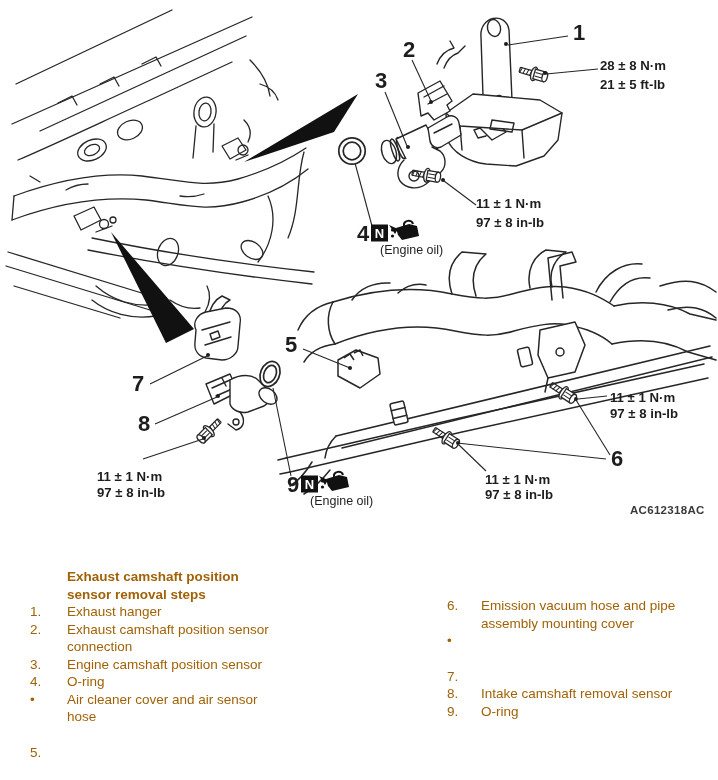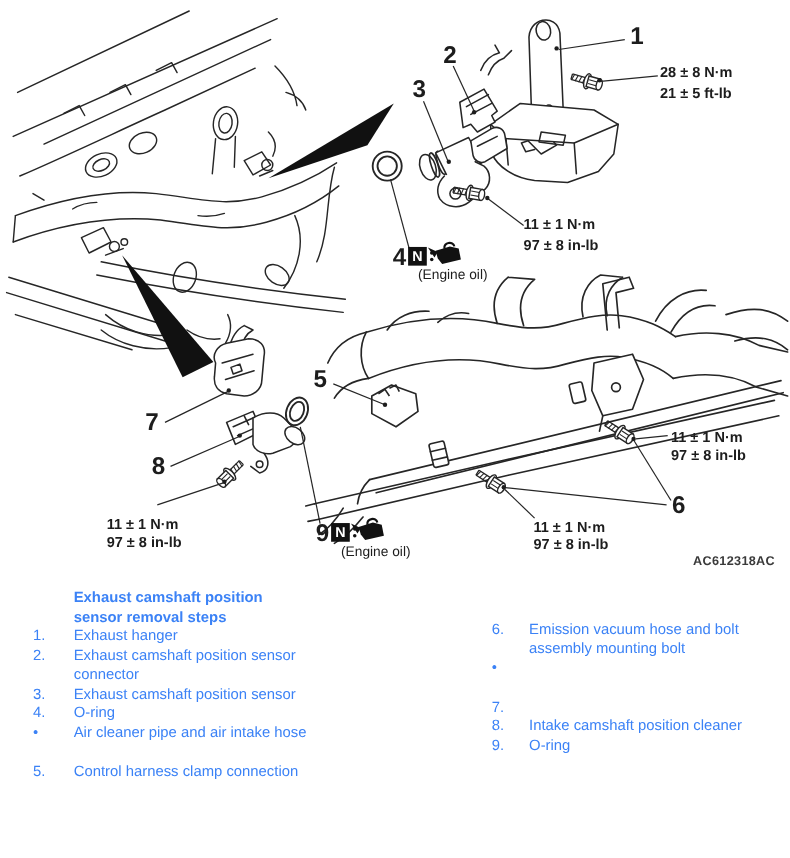--- a/index.html
+++ b/index.html
@@ -5,21 +5,21 @@
   html,body{margin:0;padding:0;background:#ffffff;}
   body{width:718px;height:780px;font-family:"Liberation Sans",sans-serif;color:#1d1d1d;}
   .page{position:relative;width:718px;height:780px;background:#fff;overflow:hidden;}
   svg{position:absolute;left:0;top:0;}
   svg text{font-family:"Liberation Sans",sans-serif;fill:#1d1d1d;}
   .callout{font-size:22px;font-weight:bold;}
   .torque{font-size:13.2px;font-weight:bold;}
   .oil-note{font-size:12.5px;}
   .nsym{font-size:13px;font-weight:bold;fill:#ffffff;}
   .figcode{font-size:11.5px;font-weight:bold;fill:#3a3a3a;letter-spacing:.3px;}
-  .legend-col{position:absolute;font-size:13.5px;line-height:17.5px;color:#3b82f6;}
+  .legend-col{position:absolute;font-size:13.5px;line-height:17.5px;color:#a16207;margin-top:34px;}
   .legend-left{left:30px;top:534px;width:300px;}
   .legend-right{left:447px;top:563px;width:260px;}
   .row{display:flex;align-items:flex-start;}
   .legend-left .c-num{flex:0 0 37px;}
   .legend-right .c-num{flex:0 0 34px;}
   .legend-left .c-txt{width:222px;}
   .legend-right .c-txt{width:212px;}
   .row.heading .c-txt{font-weight:bold;width:218px;}
   .row.gap{margin-top:18px;}
 </style>
@@ -266,54 +266,53 @@
   <div class="row heading">
         <span class="c-num"></span>
         <span class="c-txt">Exhaust camshaft position sensor removal steps</span>
       </div>
   <div class="row">
         <span class="c-num">1.</span>
         <span class="c-txt">Exhaust hanger</span>
       </div>
   <div class="row">
         <span class="c-num">2.</span>
-        <span class="c-txt">Exhaust camshaft position sensor connector</span>
+        <span class="c-txt">Exhaust camshaft position sensor connection</span>
       </div>
   <div class="row">
         <span class="c-num">3.</span>
-        <span class="c-txt">Exhaust camshaft position sensor</span>
+        <span class="c-txt">Engine camshaft position sensor</span>
       </div>
   <div class="row">
         <span class="c-num">4.</span>
         <span class="c-txt">O-ring</span>
       </div>
   <div class="row">
         <span class="c-num">•</span>
-        <span class="c-txt">Air cleaner pipe and air intake hose</span>
+        <span class="c-txt">Air cleaner cover and air sensor hose</span>
       </div>
   <div class="row gap">
         <span class="c-num">5.</span>
-        <span class="c-txt">Control harness clamp connection</span>
       </div>
 </div>
 
 <div class="legend-col legend-right">
   <div class="row">
         <span class="c-num">6.</span>
-        <span class="c-txt">Emission vacuum hose and bolt assembly mounting bolt</span>
+        <span class="c-txt">Emission vacuum hose and pipe assembly mounting cover</span>
       </div>
   <div class="row">
         <span class="c-num">•</span>
       </div>
   <div class="row gap">
         <span class="c-num">7.</span>
       </div>
   <div class="row">
         <span class="c-num">8.</span>
-        <span class="c-txt">Intake camshaft position cleaner</span>
+        <span class="c-txt">Intake camshaft removal sensor</span>
       </div>
   <div class="row">
         <span class="c-num">9.</span>
         <span class="c-txt">O-ring</span>
       </div>
 </div>
 
 </div>
 
 </body></html>

